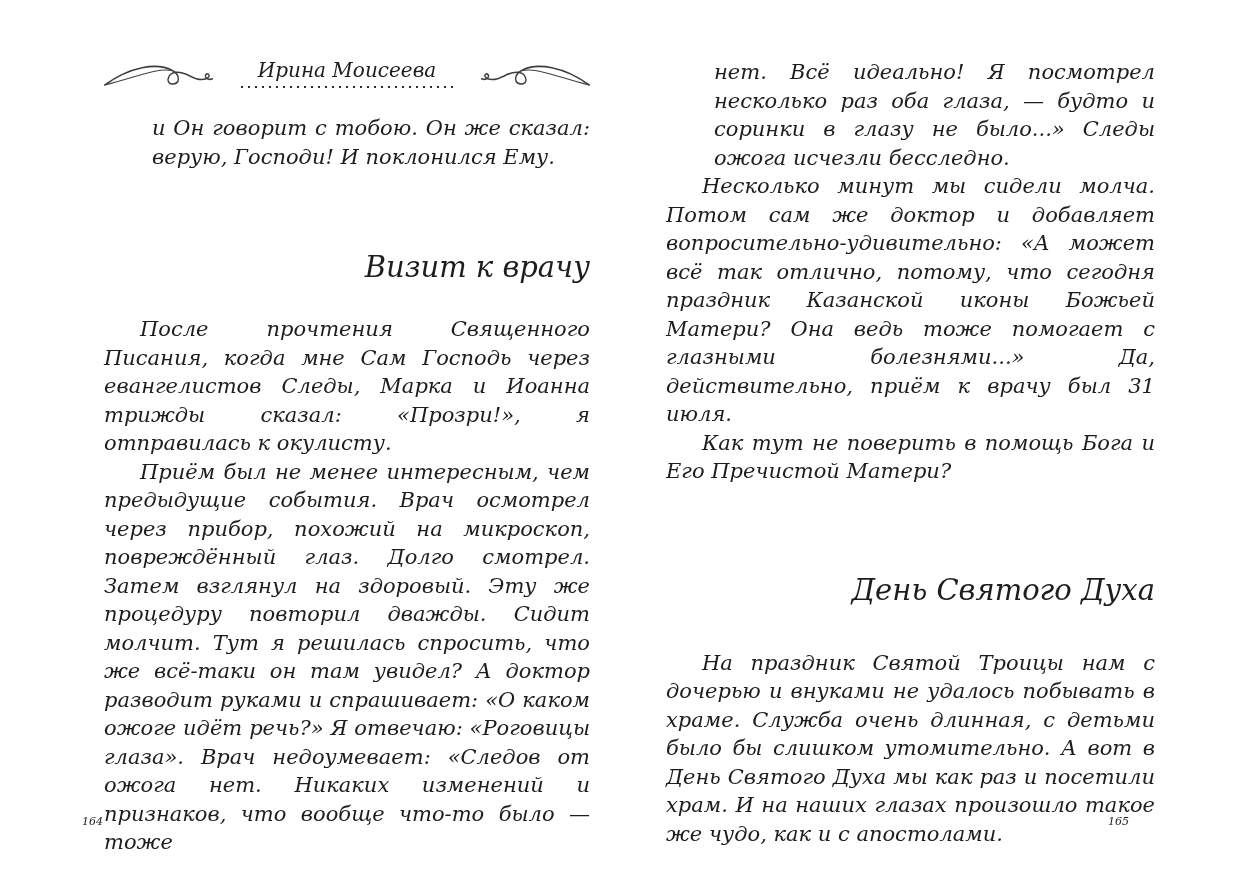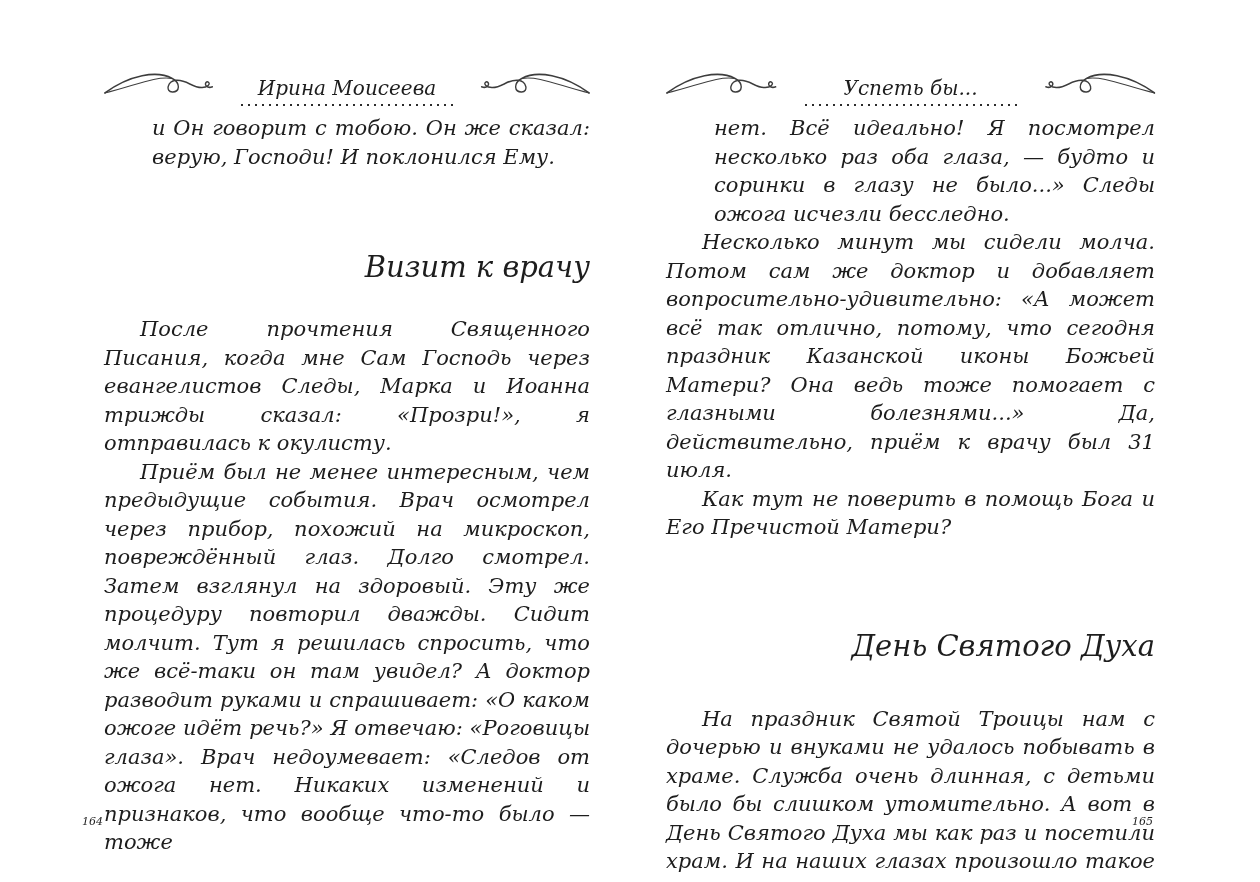--- a/index.html
+++ b/index.html
@@ -6,21 +6,21 @@
   html,body { width:1260px; height:882px; background:#ffffff; overflow:hidden; }
   body { font-family:"DejaVu Serif", serif; color:#1d1d1d; }
 
   .spread { position:relative; width:1260px; height:882px; background:#ffffff; }
 
   .page { position:absolute; top:58px; }
   .page-left  { left:104px; width:486px; }
   .page-right { left:666px; width:489px; }
 
   
-  .running-header { display:flex; align-items:flex-end; height:48px; margin-bottom:8px; }
+  .running-header { display:flex; height:48px; margin-bottom:8px; }
   .flourish { flex:1 1 auto; height:34px; margin-bottom:6px; min-width:120px; }
   .flourish svg { display:block; width:100%; height:34px; }
   .flourish.mirrored svg { transform:scaleX(-1); }
   .header-center { flex:0 0 auto; width:230px; display:flex; flex-direction:column; align-items:center; }
   .header-title { font-style:italic; font-size:20px; line-height:24px; white-space:nowrap; }
   .dotted-divider { width:212px; height:3px; margin-top:3px;
       background:repeating-linear-gradient(to right,#2c2c2c 0 2px, transparent 2px 7px);
       background-position:left center; background-size:100% 2px; background-repeat:no-repeat; }
 
   
@@ -29,21 +29,21 @@
   .page-body p.continuation { text-indent:0;margin-left:48px; }
 
   .section-heading { font-style:italic; font-size:29px; line-height:44px; text-align:right;
       text-indent:0; font-weight:normal; }
   .page-left  .section-heading { margin:74px 0 26px; }
   .page-right .section-heading { margin:82px 0 37px; }
 
   
   .page-number { position:absolute; top:812px; font-style:italic; font-size:11px; line-height:20px; }
   .page-number.left  { left:82px; }
-  .page-number.right { left:1132px; }
+  .page-number.right { left:1108px; }
 </style>
 </head>
 <body>
 
 <div class="spread">
 
   <div class="page page-left">
     <div class="running-header">
       <span class="flourish">
         <svg viewBox="0 0 150 34" preserveAspectRatio="none">
@@ -65,38 +65,20 @@
 
     <div class="page-body">
       <p class="continuation">и Он говорит с тобою. Он же сказал: верую, Господи! И поклонился Ему.</p>
       <h2 class="section-heading">Визит к врачу</h2>
       <p>После прочтения Священного Писания, когда мне Сам Господь через евангелистов Следы, Марка и Иоанна трижды сказал: «Прозри!», я отправилась к окулисту.</p>
       <p>Приём был не менее интересным, чем предыдущие события. Врач осмотрел через прибор, похожий на микроскоп, повреждённый глаз. Долго смотрел. Затем взглянул на здоровый. Эту же процедуру повторил дважды. Сидит молчит. Тут я решилась спросить, что же всё-таки он там увидел? А доктор разводит руками и спрашивает: «О каком ожоге идёт речь?» Я отвечаю: «Роговицы глаза». Врач недоумевает: «Следов от ожога нет. Никаких изменений и признаков, что вообще что-то было — тоже</p>
     </div>
   </div>
 
   <div class="page page-right">
-    <div class="running-header">
-      <span class="flourish">
-        <svg viewBox="0 0 150 34" preserveAspectRatio="none">
-          <path d="M1 27 C 30 9, 62 4, 80 12.5 C 90 17, 89 26.5, 80 26 C 72 25.6, 74 15.5, 84 14.3 C 97 13, 103 22, 115 21.5 C 121 21.2, 125 18.3, 122.5 16.3 C 120.4 14.8, 117.4 17.4, 119.9 19.9 C 121.5 21.4, 124.3 21.7, 127 20.8" fill="none" stroke="#3d3d3d" stroke-width="1.6" stroke-linecap="round"></path>
-          <path d="M1 27 C 34 20.5, 60 9.5, 80 12.5" fill="none" stroke="#3d3d3d" stroke-width="1.1" stroke-linecap="round"></path>
-        </svg>
-      </span>
-      <span class="header-center">
-        <span class="header-title">Успеть бы...</span>
-        <span class="dotted-divider"></span>
-      </span>
-      <span class="flourish mirrored">
-        <svg viewBox="0 0 150 34" preserveAspectRatio="none">
-          <path d="M1 27 C 30 9, 62 4, 80 12.5 C 90 17, 89 26.5, 80 26 C 72 25.6, 74 15.5, 84 14.3 C 97 13, 103 22, 115 21.5 C 121 21.2, 125 18.3, 122.5 16.3 C 120.4 14.8, 117.4 17.4, 119.9 19.9 C 121.5 21.4, 124.3 21.7, 127 20.8" fill="none" stroke="#3d3d3d" stroke-width="1.6" stroke-linecap="round"></path>
-          <path d="M1 27 C 34 20.5, 60 9.5, 80 12.5" fill="none" stroke="#3d3d3d" stroke-width="1.1" stroke-linecap="round"></path>
-        </svg>
-      </span>
-    </div>
 
     <div class="page-body">
       <p class="continuation">нет. Всё идеально! Я посмотрел несколько раз оба глаза, — будто и соринки в глазу не было...» Следы ожога исчезли бесследно.</p>
       <p>Несколько минут мы сидели молча. Потом сам же доктор и добавляет вопросительно-удивительно: «А может всё так отлично, потому, что сегодня праздник Казанской иконы Божьей Матери? Она ведь тоже помогает с глазными болезнями...» Да, действительно, приём к врачу был 31 июля.</p>
       <p>Как тут не поверить в помощь Бога и Его Пречистой Матери?</p>
       <h2 class="section-heading">День Святого Духа</h2>
       <p>На праздник Святой Троицы нам с дочерью и внуками не удалось побывать в храме. Служба очень длинная, с детьми было бы слишком утомительно. А вот в День Святого Духа мы как раз и посетили храм. И на наших глазах произошло такое же чудо, как и с апостолами.</p>
 
     </div>
   </div>

